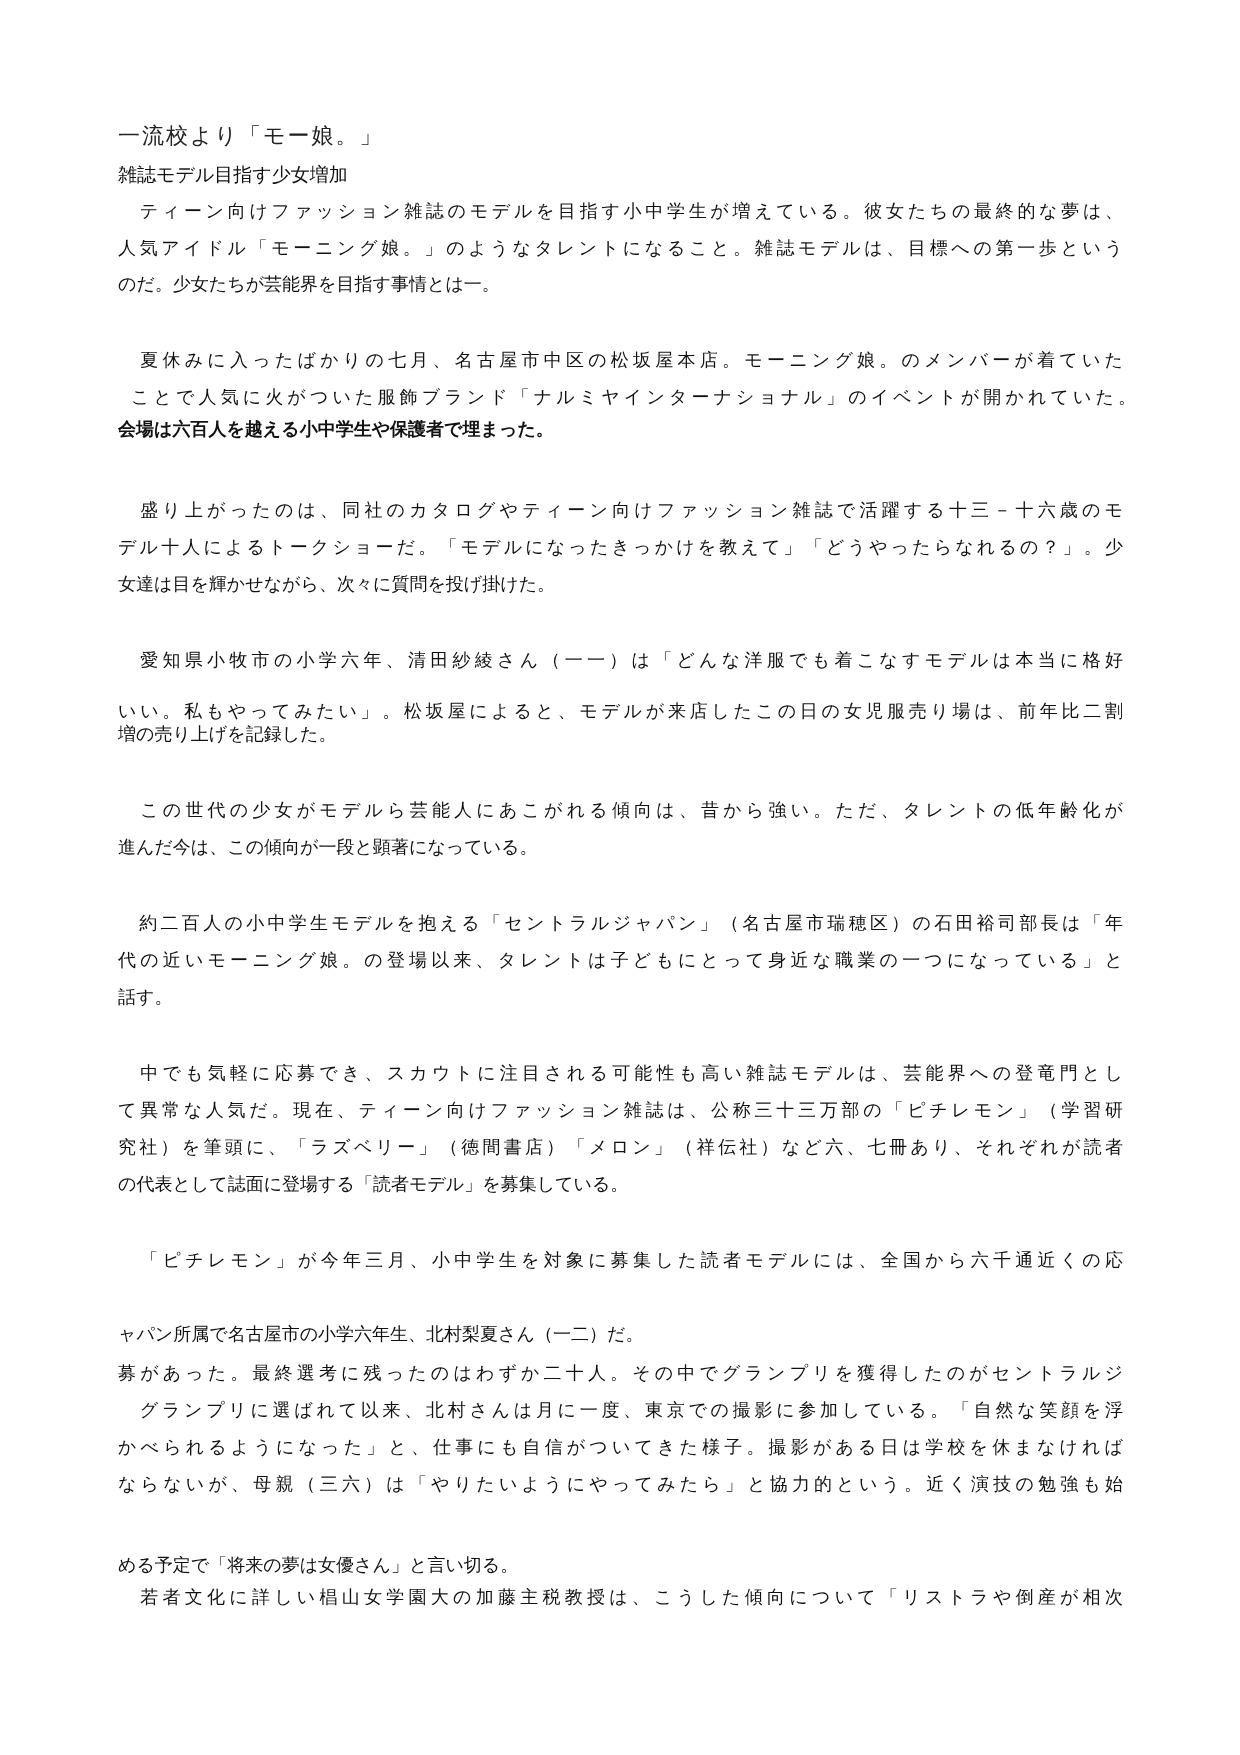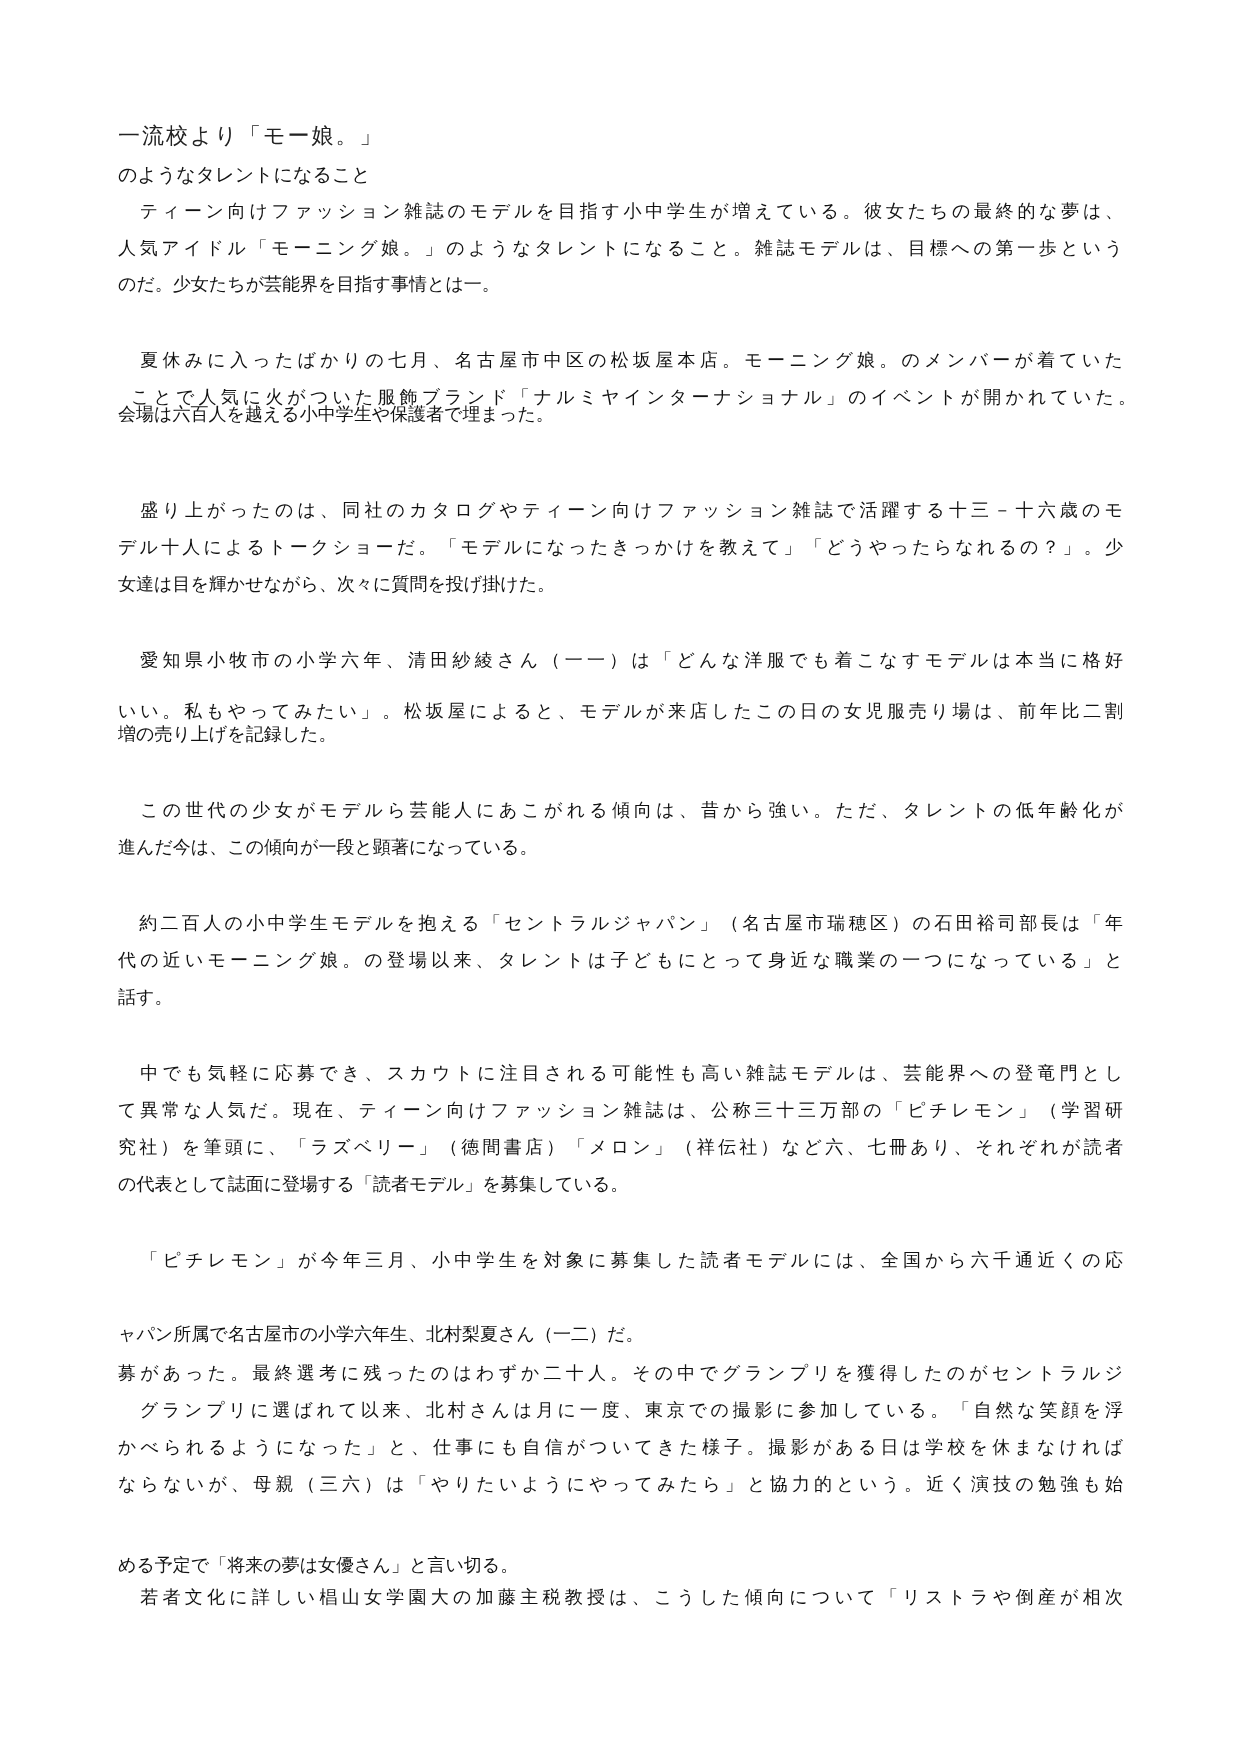--- a/index.html
+++ b/index.html
@@ -20,28 +20,28 @@
     white-space: nowrap; text-align: justify; text-align-last: justify;
     height: 30px; line-height: 30px;
   }
   .line.last { text-align-last: left; }
 </style>
 </head>
 <body>
 
 <div class="page">
   <div class="title">一流校より「モー娘。」</div>
-  <div class="subtitle">のようなタレントになること</div>
+  <div class="subtitle">雑誌モデル目指す少女増加</div>
   <div id="body-lines">
       <div class="line" style="top: 196px;">　ティーン向けファッション雑誌のモデルを目指す小中学生が増えている。彼女たちの最終的な夢は、</div>
       <div class="line" style="top: 233px;">人気アイドル「モーニング娘。」のようなタレントになること。雑誌モデルは、目標への第一歩という</div>
       <div class="line last" style="top: 269px;">のだ。少女たちが芸能界を目指す事情とは一。</div>
       <div class="line" style="top: 345px;">　夏休みに入ったばかりの七月、名古屋市中区の松坂屋本店。モーニング娘。のメンバーが着ていた</div>
       <div class="line" style="top: 382px; margin-left: 13px;">ことで人気に火がついた服飾ブランド「ナルミヤインターナショナル」のイベントが開かれていた。</div>
-      <div class="line last" style="top: 399px;">会場は六百人を越える小中学生や保護者で埋まった。</div>
+      <div class="line last" style="top: 414px; font-weight: bold;">会場は六百人を越える小中学生や保護者で埋まった。</div>
       <div class="line" style="top: 495px;">　盛り上がったのは、同社のカタログやティーン向けファッション雑誌で活躍する十三－十六歳のモ</div>
       <div class="line" style="top: 532px;">デル十人によるトークショーだ。「モデルになったきっかけを教えて」「どうやったらなれるの？」。少</div>
       <div class="line last" style="top: 569px;">女達は目を輝かせながら、次々に質問を投げ掛けた。</div>
       <div class="line" style="top: 645px;">　愛知県小牧市の小学六年、清田紗綾さん（一一）は「どんな洋服でも着こなすモデルは本当に格好</div>
       <div class="line" style="top: 696px;">いい。私もやってみたい」。松坂屋によると、モデルが来店したこの日の女児服売り場は、前年比二割</div>
       <div class="line last" style="top: 719px;">増の売り上げを記録した。</div>
       <div class="line" style="top: 795px;">　この世代の少女がモデルら芸能人にあこがれる傾向は、昔から強い。ただ、タレントの低年齢化が</div>
       <div class="line last" style="top: 832px;">進んだ今は、この傾向が一段と顕著になっている。</div>
       <div class="line" style="top: 908px;">　約二百人の小中学生モデルを抱える「セントラルジャパン」（名古屋市瑞穂区）の石田裕司部長は「年</div>
       <div class="line" style="top: 945px;">代の近いモーニング娘。の登場以来、タレントは子どもにとって身近な職業の一つになっている」と</div>

